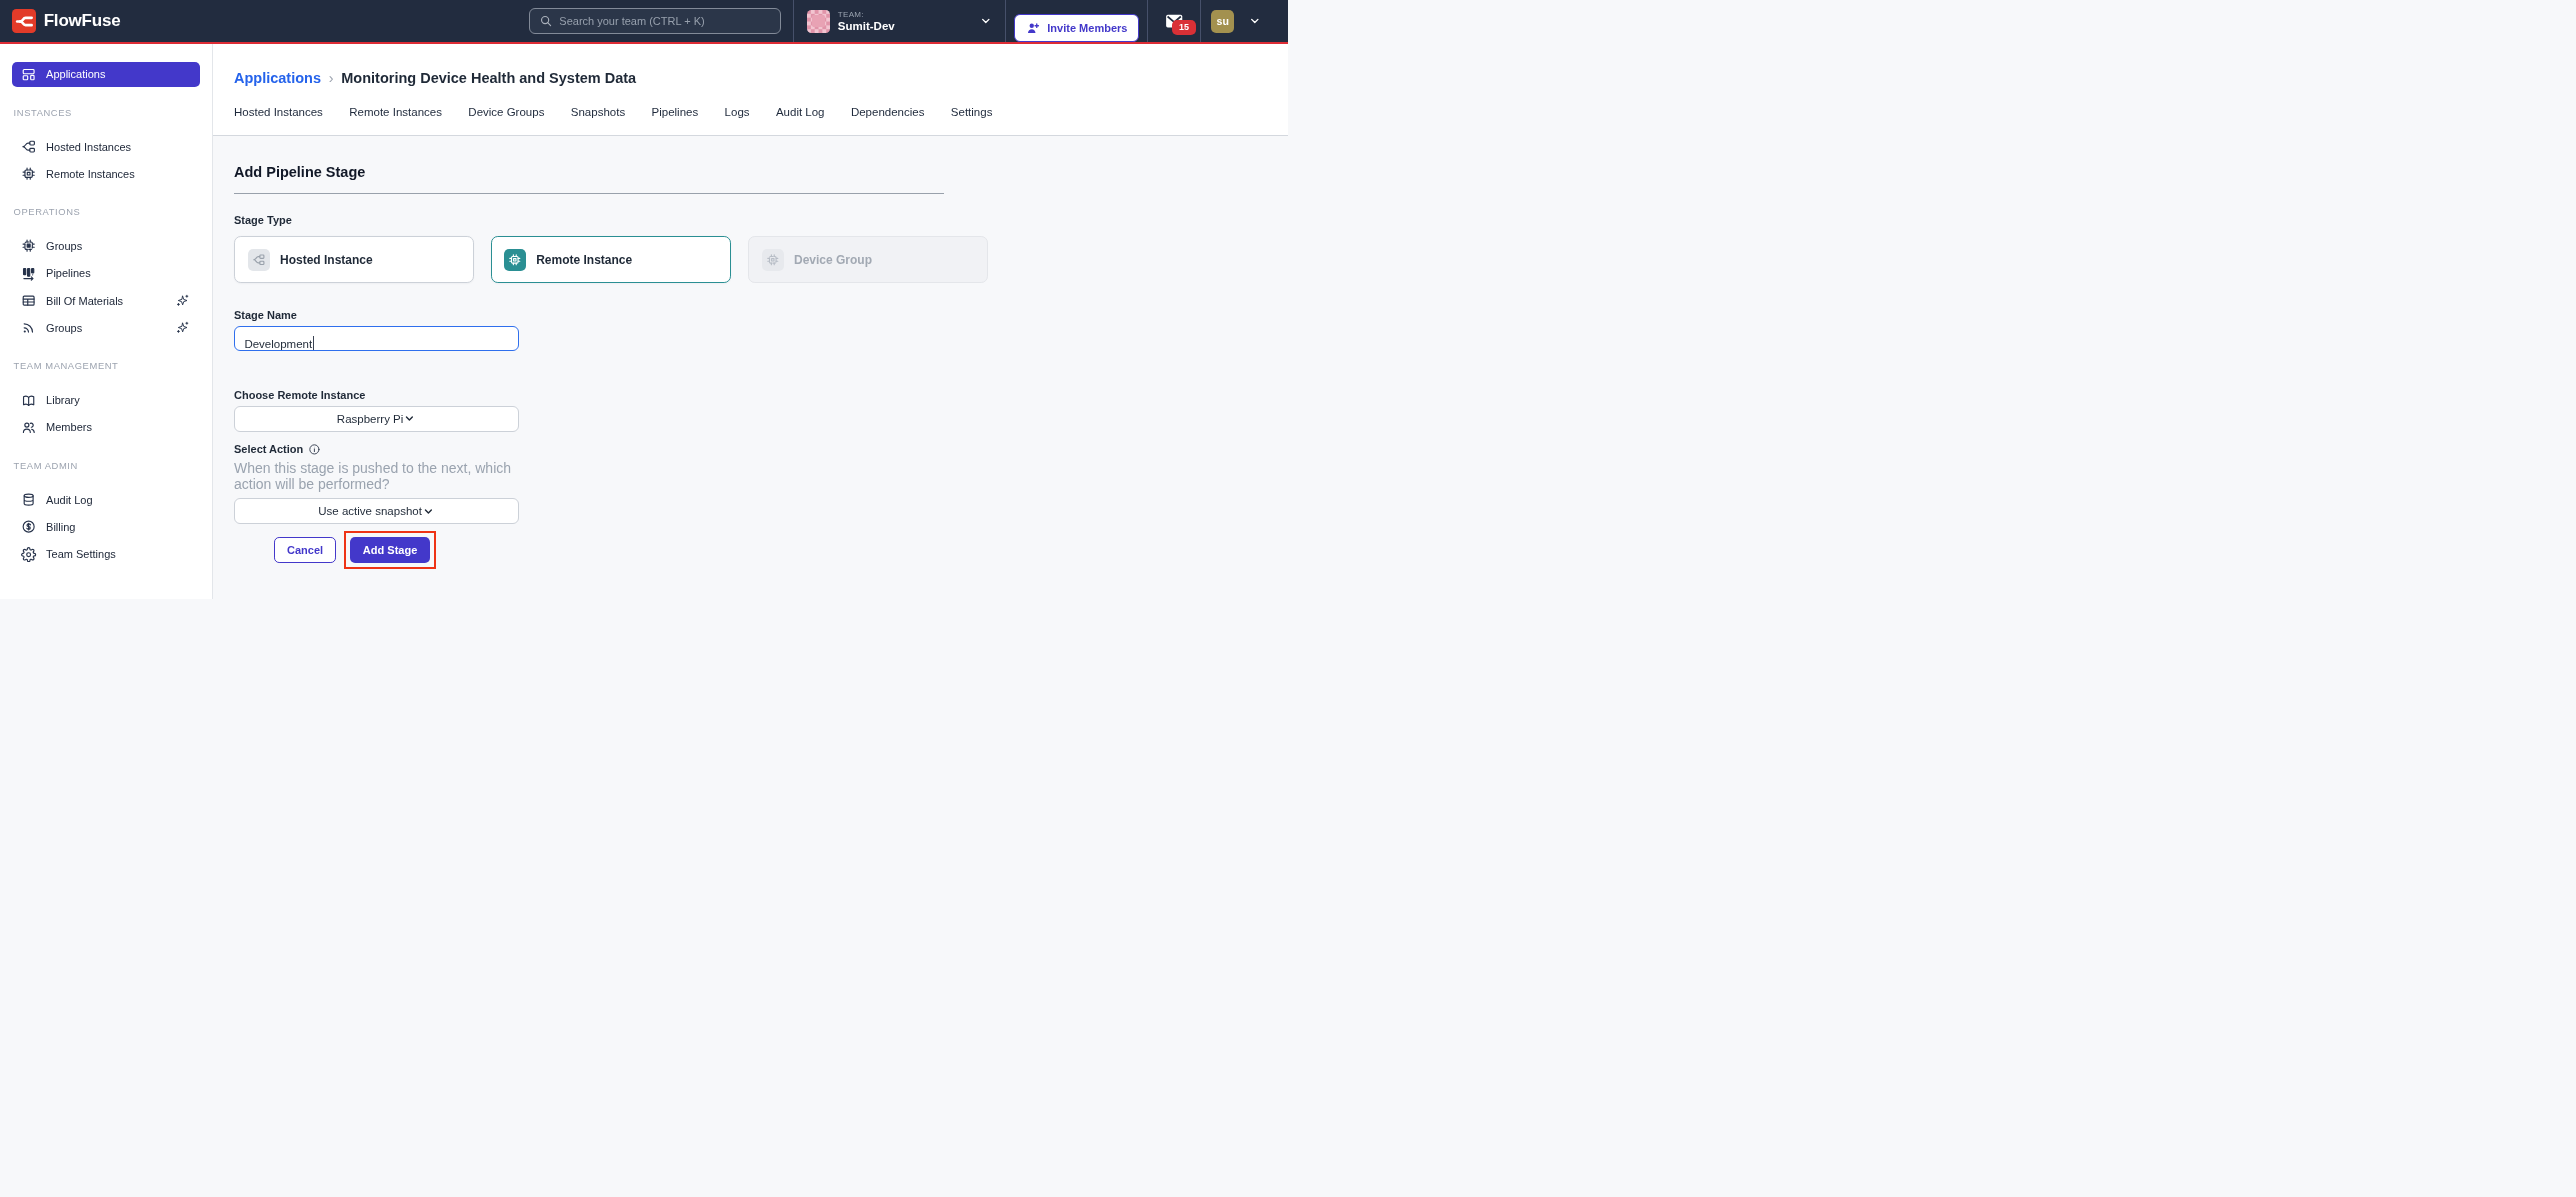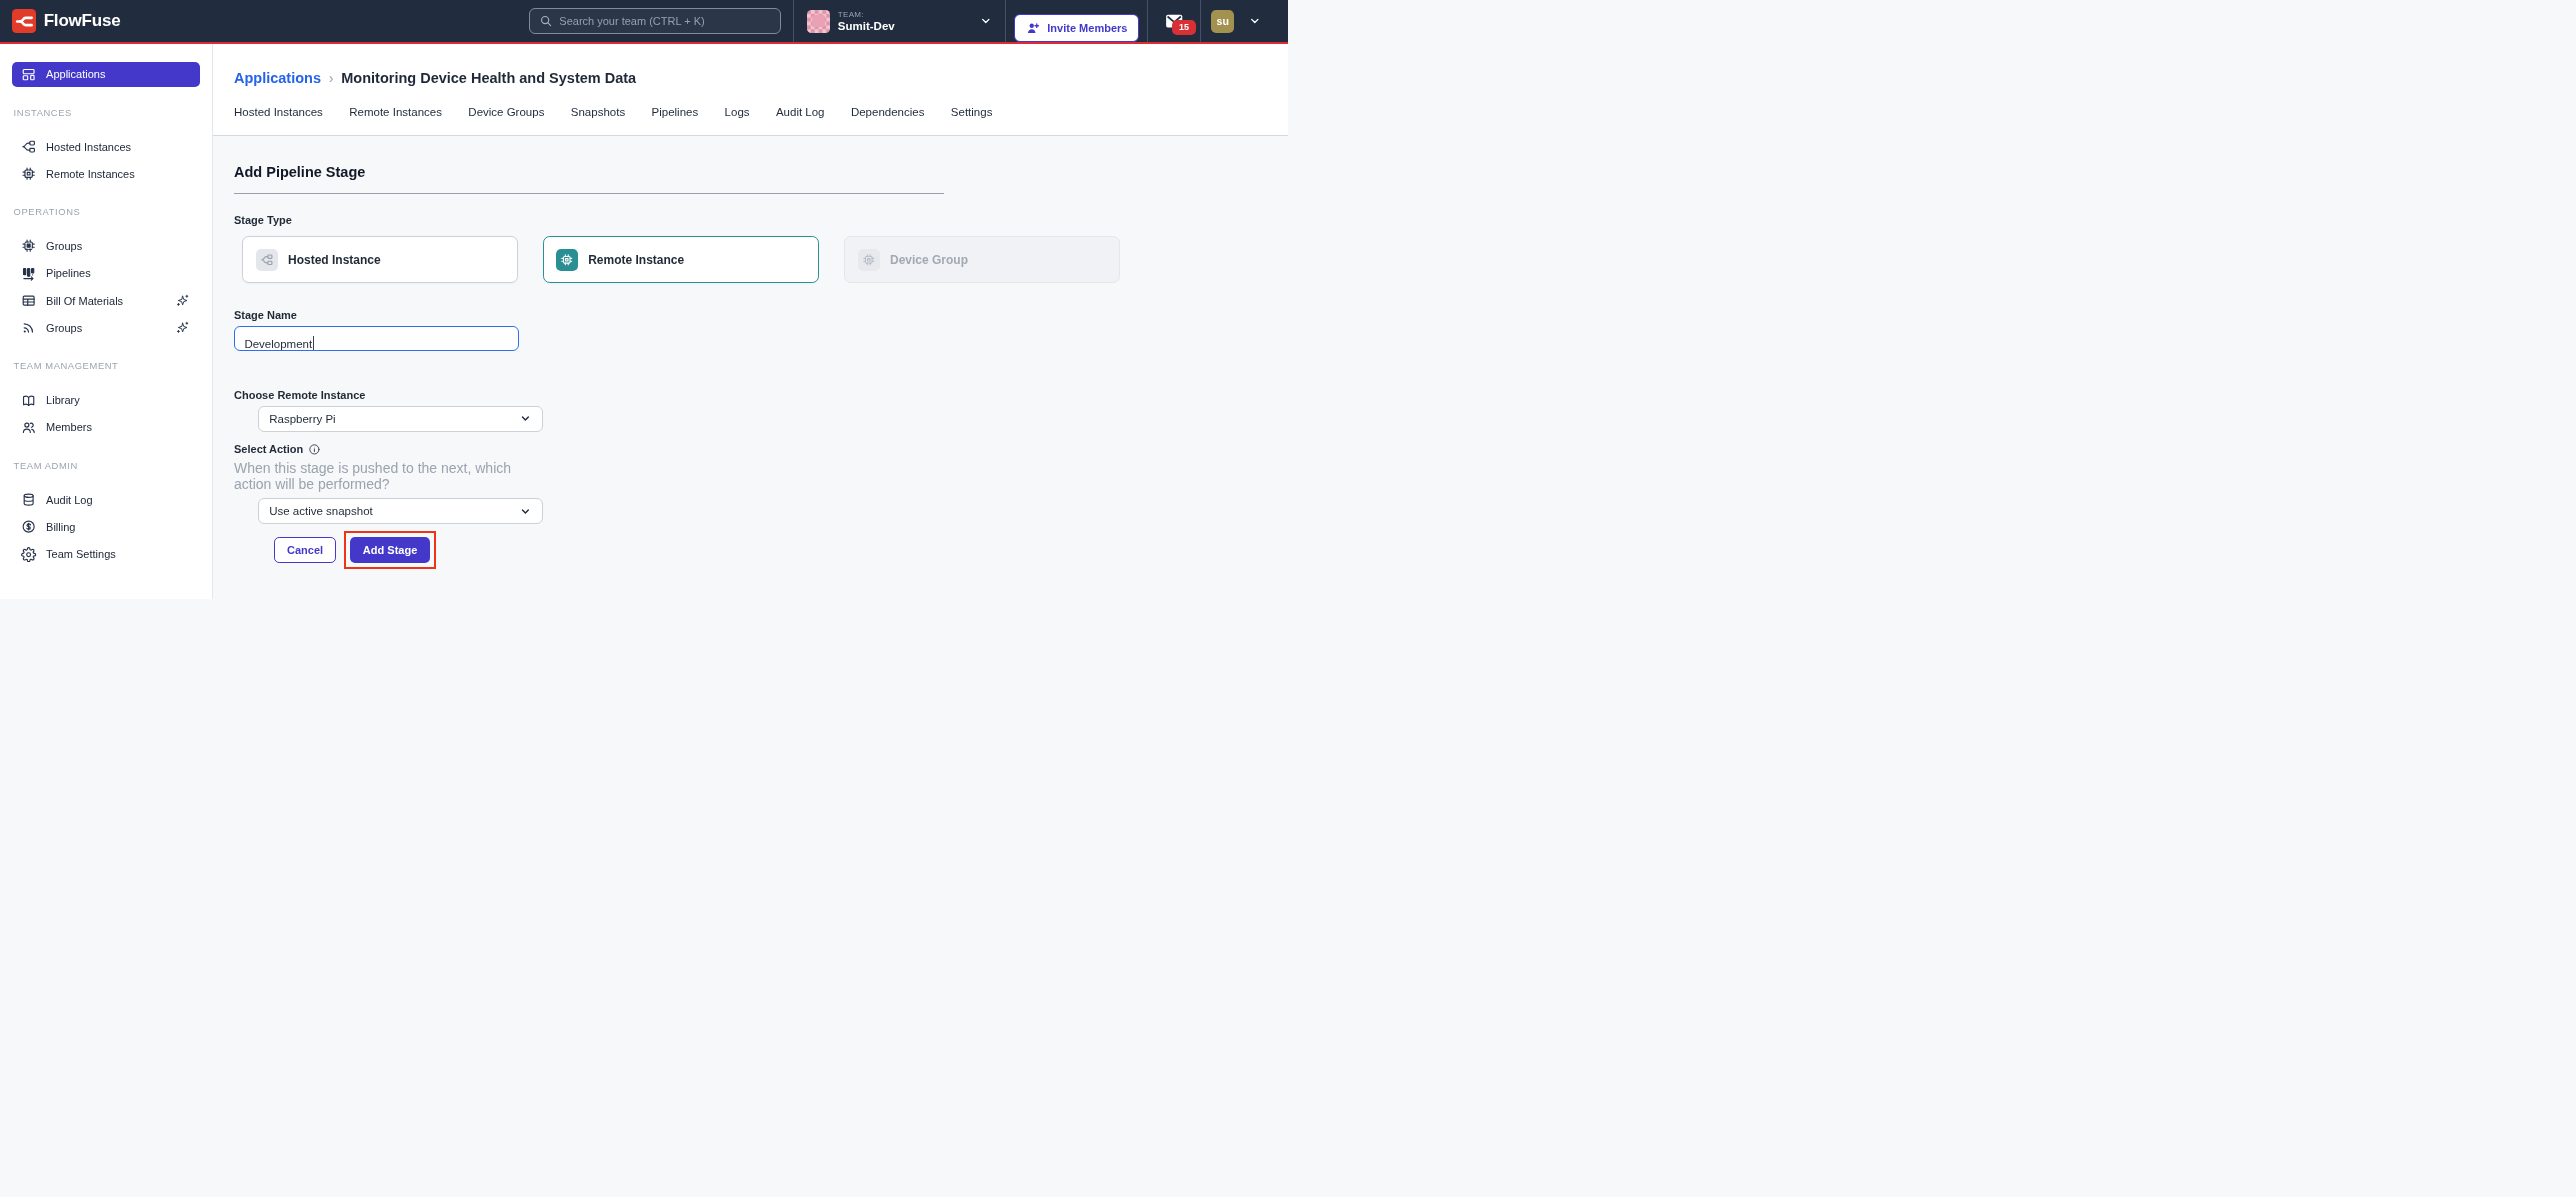--- a/index.html
+++ b/index.html
@@ -49,32 +49,32 @@
   .bc-sep { color:#9ca3af; font-weight:400; font-size:14.5px; }
   .tabs { margin-top:20.4px; display:flex; gap:26.4px; font-size:11.5px; font-weight:500; color:#1e293b; }
   .tab { cursor:pointer; padding-bottom:3.4px; }
 
   .content { flex:1; background:#f7f8fa; padding:0 21px; overflow:hidden; }
   .form-title { margin-top:28px; font-size:14.5px; font-weight:600; color:#111827; line-height:17px; }
   .form-hr { margin-top:12px; width:710px; border:none; border-top:0.9px solid #99a1ab; }
   .form-desc { margin-top:18px; font-size:11px; color:#6b7280; line-height:12.8px; }
   .f-label { margin-top:20.4px; font-size:11px; font-weight:600; color:#1f2937; line-height:13.6px; display:flex; align-items:center; gap:5.1px; }
   .cards { margin-top:8.5px; display:flex; gap:17px; }
-  .card { width:276px; height:47px; background:#fff; border:0.9px solid #ccd1d8; border-radius:6.8px; display:flex; align-items:center; gap:10.2px; padding:0 12.8px; cursor:pointer; box-shadow:0 0.9px 1.7px rgba(16,24,40,.04);margin-left:8px; }
+  .card { width:240px; height:47px; background:#fff; border:0.9px solid #ccd1d8; border-radius:6.8px; display:flex; align-items:center; gap:10.2px; padding:0 12.8px; cursor:pointer; box-shadow:0 0.9px 1.7px rgba(16,24,40,.04); }
   .card-ic { width:22px; height:22px; border-radius:5.1px; background:#e3e6ea; color:#99a1ab; display:flex; align-items:center; justify-content:center; flex:0 0 22px; }
   .card-lb { font-size:12px; font-weight:600; color:#1f2937; }
   .card.selected { border:1.7px solid #2a8f93; padding:0 12px; }
   .card.selected .card-ic { background:#2a8f93; color:#fff; }
   .card.disabled { background:#f1f2f5; border-color:#e4e6ea; cursor:default; box-shadow:none; }
   .card.disabled .card-ic { background:#e7e9ed; color:#b7bdc6; }
   .card.disabled .card-lb { color:#a2a9b3; }
 
   .tinput { margin-top:3.4px; width:285px; height:25px; background:#fff; border:1.7px solid #2f6fed; border-radius:6px; display:flex; align-items:flex-end; padding:0 9.4px; font-size:11.5px; color:#1f2937; cursor:text; }
   .caret { width:1.3px; height:13.6px; background:#3b4454; margin-left:0.9px; }
-  .dd { margin-top:3.4px; width:285px; height:25.6px; background:#fff; border:0.9px solid #ccd1d8; border-radius:6px; display:flex; align-items:center; justify-content:space-between; padding:0 10.2px; font-size:11.5px; color:#1f2937; cursor:pointer;margin-left:24px; }
+  .dd { margin-top:3.4px; width:285px; height:25.6px; background:#fff; border:0.9px solid #ccd1d8; border-radius:6px; display:flex; align-items:center; justify-content:center; padding:0 10.2px; font-size:11.5px; color:#1f2937; cursor:pointer; }
   .dd .chev { color:#1f2937; }
   .mt30 { margin-top:25.6px; }
   .mt13 { margin-top:11px; }
   .f-help { margin-top:3.4px; max-width:298px; font-size:14px; color:#9aa3af; line-height:16px; }
   .dd2 { margin-top:6.8px; }
   .btn-row { margin-top:6.8px; display:flex; align-items:center; gap:7.7px;padding-left:40px; }
   .btn-cancel { height:25.6px; padding:0 12px; background:#fff; border:1.3px solid #4338ca; border-radius:5.1px; color:#4338ca; font-size:11px; font-weight:700; cursor:pointer; font-family:"Liberation Sans",sans-serif; }
   .ann-box { border:2.6px solid #ee3316; padding:4.3px; display:inline-flex; }
   .btn-submit { height:25.6px; padding:0 12.8px; background:#4338ca; border:none; border-radius:5.1px; color:#fff; font-size:11px; font-weight:700; cursor:pointer; font-family:"Liberation Sans",sans-serif; }
 

